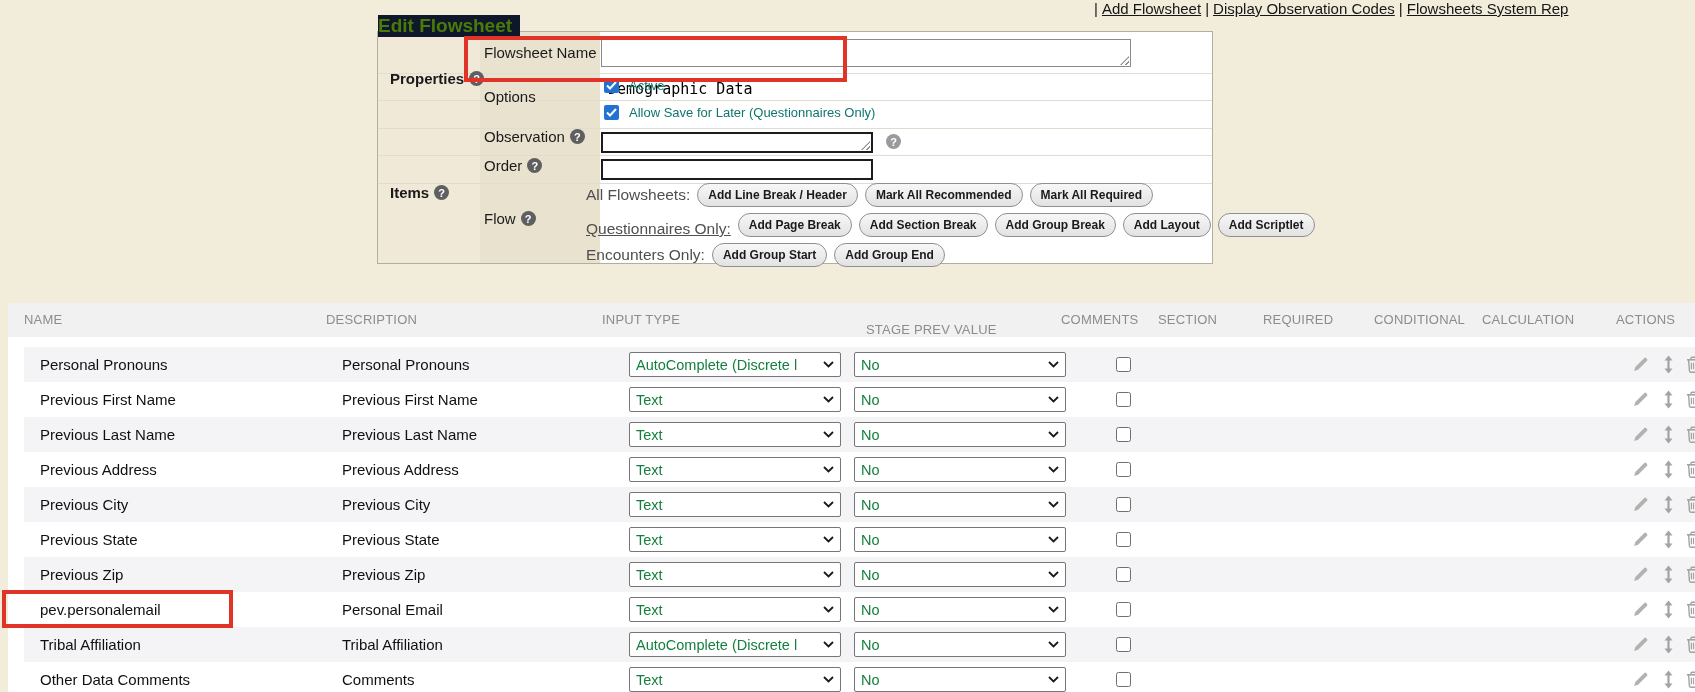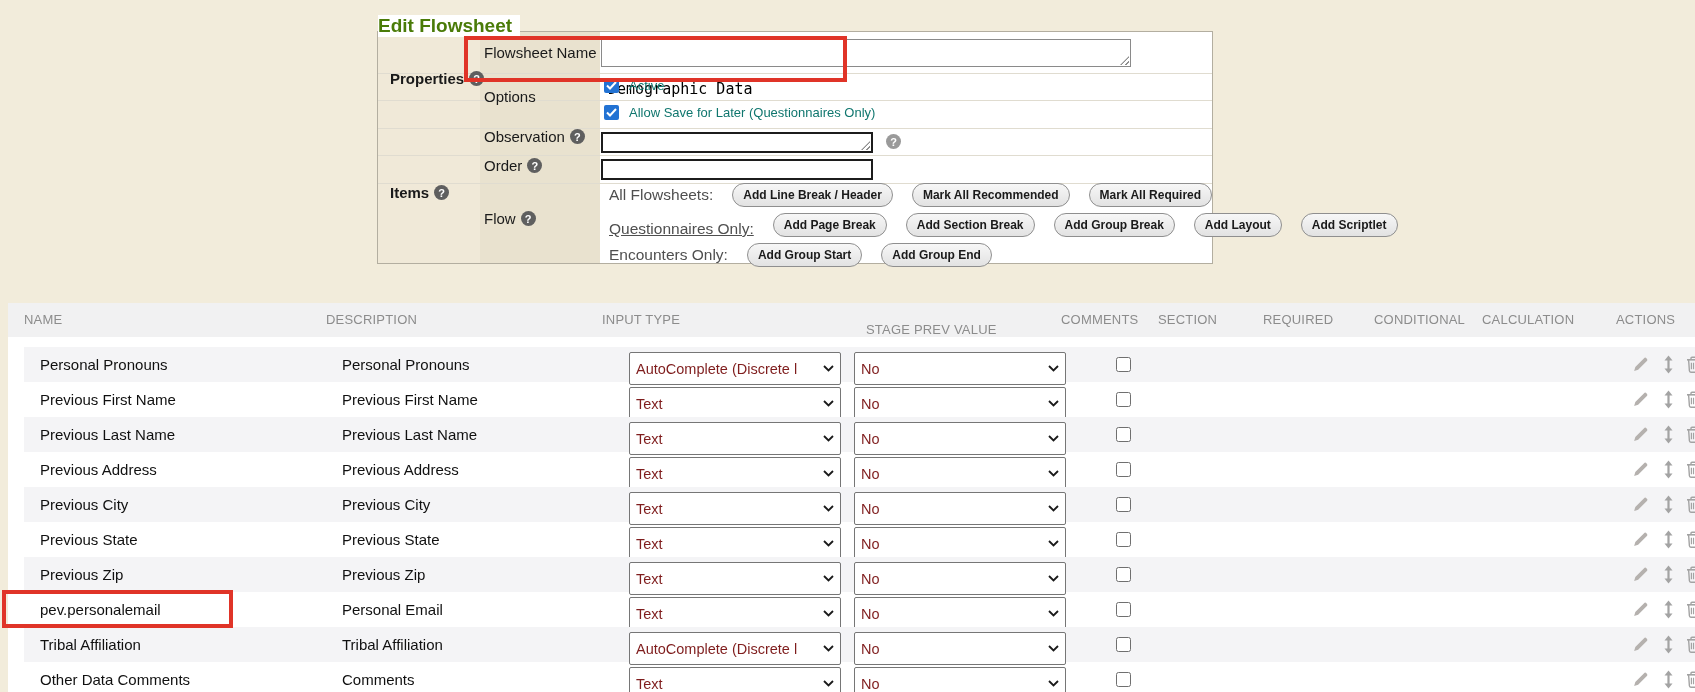--- a/index.html
+++ b/index.html
@@ -7,21 +7,21 @@
   body { font-family:"Liberation Sans", sans-serif; }
   #screen { position:relative; width:1695px; height:692px; background:#f2ecdb; overflow:hidden; }
 
   
   .top-nav { position:absolute; left:1090px; top:0; white-space:nowrap; font-size:15px; color:#161616; }
   .top-nav a { color:#161616; text-decoration:underline; cursor:pointer; }
   .top-nav .sep { text-decoration:none; padding:0 4px; }
 
   
   .page-title { position:absolute; left:378px; top:15px; z-index:3; font-size:19px; font-weight:bold;
-    color:#4a7b08; background:#ffffff; padding-right:8px; }
+    color:#4a7b08; background:#0f172a; padding-right:8px; }
 
   
   .panel { position:absolute; left:377px; top:31px; width:836px; height:233px; background:#fff;
     border:1px solid #b3aea0; }
   .col-group { position:absolute; left:0; top:0; width:102px; height:100%; background:#f0e9d8; }
   .col-field { position:absolute; left:102px; top:0; width:120px; height:100%; background:#e9e2cf; }
   .hline { position:absolute; left:0; width:100%; height:1px; background:#e0dcd0; }
   .grp-label { position:absolute; left:12px; font-size:15px; font-weight:bold; color:#1a1a1a;
     display:flex; align-items:center; gap:5px; }
   .fld-label { position:absolute; left:106px; font-size:15px; color:#1a1a1a; display:flex; align-items:center; gap:5px; white-space:nowrap; }
@@ -36,56 +36,57 @@
     clip-path:polygon(100% 0, 100% 100%, 0 100%); }
   .mono-val { font-family:"DejaVu Sans Mono","Liberation Mono",monospace; font-size:15px; color:#000;
     padding:4px 0 0 6px; white-space:nowrap; overflow:hidden;margin-top:36px; }
 
   .cbx-row { position:absolute; display:flex; align-items:center; gap:10px; }
   .cbx { width:15px; height:15px; border-radius:2px; background:#2272d3; display:flex; align-items:center;
     justify-content:center; flex:0 0 auto; }
   .cbx svg { display:block; }
   .cbx-label { font-size:13px; color:#0f766e; white-space:nowrap; }
 
-  .flow-line { position:absolute; left:231px; height:30px; display:flex; align-items:center; gap:19px; white-space:nowrap; }
+  .flow-line { position:absolute; left:208px; height:30px; display:flex; align-items:center; gap:7px; white-space:nowrap; }
   .flow-label { font-size:15.5px; color:#4f4f4f; }
   .flow-label.u { text-decoration:underline;margin-top:8px; }
   .btn { font-family:"Liberation Sans", sans-serif; font-size:12px; font-weight:bold; color:#1a1a1a;
     background:linear-gradient(#f7f7f7,#e2e2e2); border:1px solid #8f8f8f; border-radius:12px;
     padding:4px 10px; white-space:nowrap; cursor:pointer; }
 
   
   .itable { position:absolute; left:8px; top:303px; width:1687px; height:389px; background:#fff; }
   .thead { position:absolute; left:0; top:0; width:100%; height:34px; background:#f1f1f2; }
   .thead span { position:absolute; top:9px; font-size:13px; color:#8c8c8c; letter-spacing:.2px; white-space:nowrap; }
   .rows { position:absolute; left:0; top:44px; width:100%; }
   .trow { position:relative; width:100%; height:35px;margin-left:16px; }
   .trow.alt { background:#f4f4f6; }
   .cell { position:absolute; top:0; height:35px; display:flex; align-items:center; font-size:15px; color:#101010; white-space:nowrap; }
   .c-name { left:16px; } .c-desc { left:318px; }
-  .sel { position:absolute; top:5px; height:33px; background:#fff; border:1px solid #767676; border-radius:2px;
-    display:flex; align-items:center; font-size:14.5px; color:#7f1d1d; padding:0 6px; cursor:pointer; overflow:hidden;justify-content:center; }
+  .sel { position:absolute; top:5px; height:25px; background:#fff; border:1px solid #767676; border-radius:2px;
+    display:flex; align-items:center; font-size:14.5px; color:#15803d; padding:0 6px; cursor:pointer; overflow:hidden;justify-content:center; }
   .sel .txt { flex:1 1 auto; overflow:hidden; white-space:nowrap; }
   .sel .chev { flex:0 0 auto; margin-left:4px; }
   .sel.s1 { left:605px; width:212px; } .sel.s2 { left:830px; width:212px; }
   .ckempty { position:absolute; left:1092px; top:10px; width:15px; height:15px; border:1.6px solid #6f6f6f;
     border-radius:2.5px; background:#fff; cursor:pointer; }
   .aicon { position:absolute; top:9px; cursor:pointer; }
   .a-edit { left:1608px; } .a-move { left:1639px; top:8px; } .a-del { left:1662px; }
 
   
   .anno { position:absolute; border:4px solid #e03428; pointer-events:none; z-index:5; }
   .anno1 { left:464px; top:36px; width:383px; height:46px; }
   .anno2 { left:2px; top:590px; width:231px; height:38px; }
 </style>
 </head>
 <body>
 
 <div id="screen">
 
+  <div class="top-nav" id="topNav"><span class="sep">|</span><a>Add Flowsheet</a><span class="sep">|</span><a>Display Observation Codes</a><span class="sep">|</span><a>Flowsheets System Rep</a></div>
 
   <div class="page-title">Edit Flowsheet</div>
 
   <div class="panel">
     <div class="col-group"></div>
     <div class="col-field"></div>
     <div class="hline" style="top:41px"></div>
     <div class="hline" style="top:68px"></div>
     <div class="hline" style="top:96px"></div>
     <div class="hline" style="top:123px"></div>

